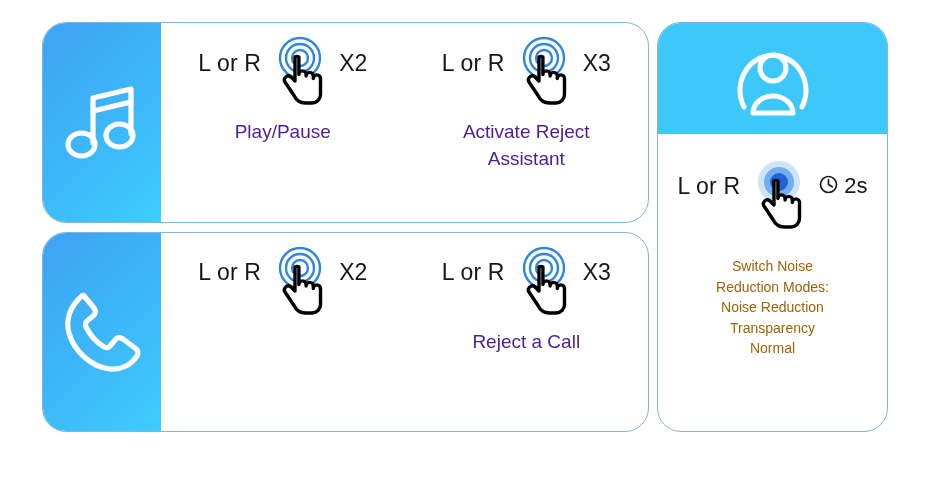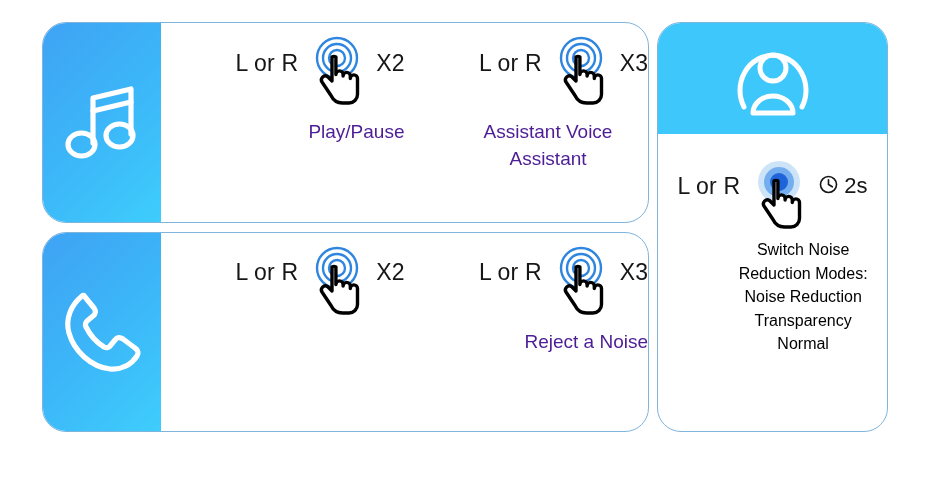--- a/index.html
+++ b/index.html
@@ -60,21 +60,21 @@
     display: flex;
     align-items: flex-start;
     justify-content: flex-start;
   }
 
   .action-cell {
     flex: 1 1 0;
     padding-top: 14px;
     display: flex;
     flex-direction: column;
-    align-items: flex-end;
+    align-items: center;
   }
 
   
   .gesture-row {
     display: flex;
     align-items: center;
     justify-content: center;
     gap: 8px;
     height: 76px;
   }
@@ -142,24 +142,24 @@
   .right-body {
     flex: 1 1 auto;
     width: 100%;
     padding-top: 26px;
     display: flex;
     flex-direction: column;
     align-items: center;
     box-sizing: border-box;
   }
   .right-caption {
-    margin-top: 2px;
-    font-size: 16px;
+    margin-top: 20px;
+    font-size: 14px;
     line-height: 1.47;
-    color: #000000;
+    color: #a16207;
     text-align: center;
     white-space: pre-line;
   }
 </style>
 </head>
 <body>
 
 <div class="board">
 
   <div class="left-col">
@@ -215,21 +215,21 @@
                 <path d="M26 22 L26 46 L21.5 41.5 A4 4 0 0 0 16 47 L25 60.5
                          A13 13 0 0 0 36.5 68 L43 68 A8.5 8.5 0 0 0 51.5 59.5
                          L51.5 43.5 A3.6 3.6 0 0 0 44.3 43.5 L44.3 41
                          A3.6 3.6 0 0 0 37.1 41 L37.1 39.5
                          A3.6 3.6 0 0 0 29.9 39.5 L29.9 22
                          A3.9 3.9 0 0 0 26 22 Z" fill="#ffffff" stroke="#000000" stroke-width="3.4" stroke-linejoin="round" stroke-linecap="round"></path>
               </svg>
             </span>
             <span class="count-label">X3</span>
           </div>
-          <div class="action-caption">Assistant Voice
+          <div class="action-caption">Activate Reject
 Assistant</div>
         </div>
 
       </div>
     </div>
 
     <div class="gesture-card">
 
       <div class="cat-panel">
         <span>
@@ -280,21 +280,21 @@
                 <path d="M26 22 L26 46 L21.5 41.5 A4 4 0 0 0 16 47 L25 60.5
                          A13 13 0 0 0 36.5 68 L43 68 A8.5 8.5 0 0 0 51.5 59.5
                          L51.5 43.5 A3.6 3.6 0 0 0 44.3 43.5 L44.3 41
                          A3.6 3.6 0 0 0 37.1 41 L37.1 39.5
                          A3.6 3.6 0 0 0 29.9 39.5 L29.9 22
                          A3.9 3.9 0 0 0 26 22 Z" fill="#ffffff" stroke="#000000" stroke-width="3.4" stroke-linejoin="round" stroke-linecap="round"></path>
               </svg>
             </span>
             <span class="count-label">X3</span>
           </div>
-          <div class="action-caption">Reject a Noise</div>
+          <div class="action-caption">Reject a Call</div>
         </div>
 
       </div>
     </div>
   </div>
 
   <div class="right-card">
 
     <div class="right-head">
       <span>

